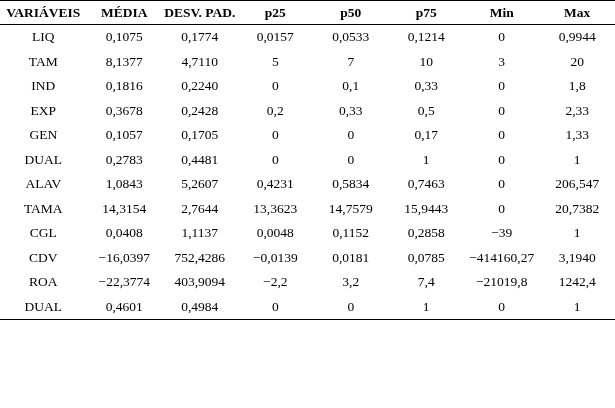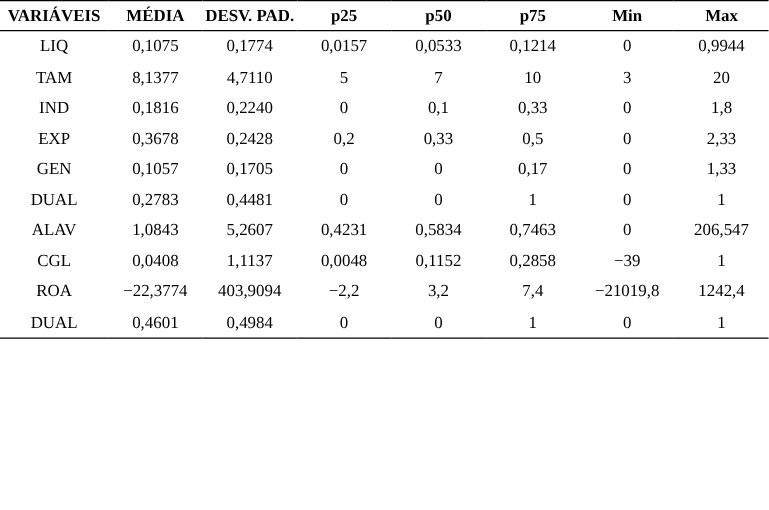--- a/index.html
+++ b/index.html
@@ -123,28 +123,48 @@
       <td>ALAV</td>
       <td>1,0843</td>
       <td>5,2607</td>
       <td>0,4231</td>
       <td>0,5834</td>
       <td>0,7463</td>
       <td>0</td>
       <td>206,547</td>
     </tr>
     <tr>
+      <td>TAMA</td>
+      <td>14,3154</td>
+      <td>2,7644</td>
+      <td>13,3623</td>
+      <td>14,7579</td>
+      <td>15,9443</td>
+      <td>0</td>
+      <td>20,7382</td>
+    </tr>
+    <tr>
       <td>CGL</td>
       <td>0,0408</td>
       <td>1,1137</td>
       <td>0,0048</td>
       <td>0,1152</td>
       <td>0,2858</td>
       <td>−39</td>
       <td>1</td>
+    </tr>
+    <tr>
+      <td>CDV</td>
+      <td>−16,0397</td>
+      <td>752,4286</td>
+      <td>−0,0139</td>
+      <td>0,0181</td>
+      <td>0,0785</td>
+      <td>−414160,27</td>
+      <td>3,1940</td>
     </tr>
     <tr>
       <td>ROA</td>
       <td>−22,3774</td>
       <td>403,9094</td>
       <td>−2,2</td>
       <td>3,2</td>
       <td>7,4</td>
       <td>−21019,8</td>
       <td>1242,4</td>

